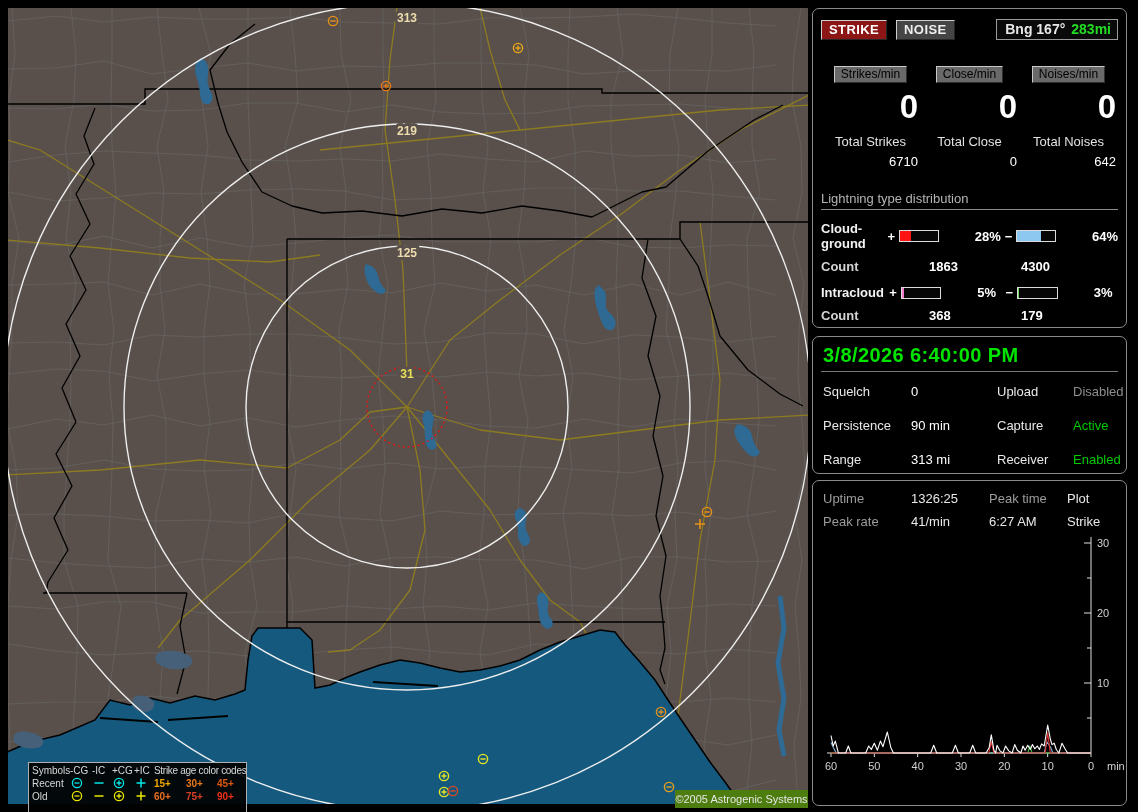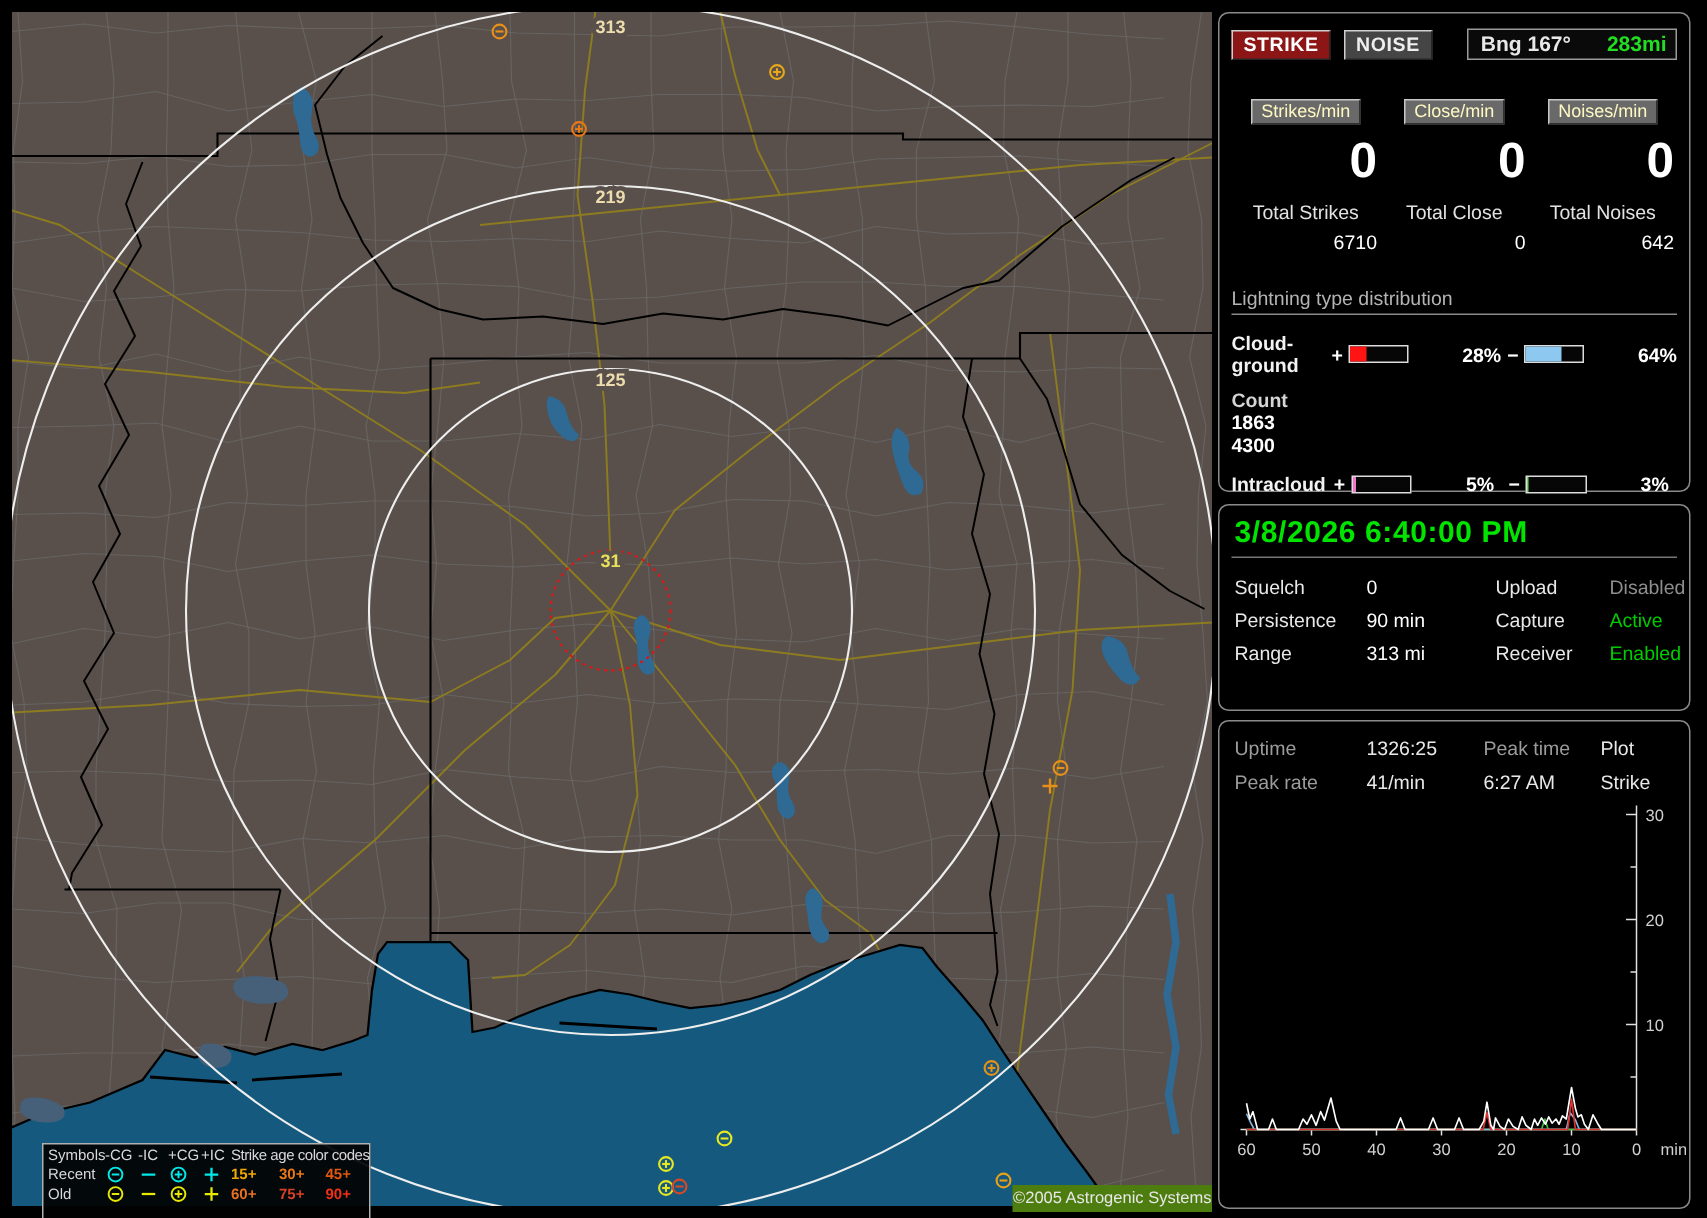--- a/index.html
+++ b/index.html
@@ -27,40 +27,40 @@
   .pbox{position:absolute;left:2px;width:315px;border:1px solid #8a8a8a;border-radius:7px;background:#000;box-sizing:border-box;}
   #box1{top:8px;height:320px;padding:8px 8px 0 8px;}
   #box2{top:336px;height:138px;padding:5px 8px;}
   #box3{top:480px;height:326px;padding:6px 8px;}
   .topbtns{display:flex;gap:9px;align-items:center;margin:2px 0 0 0;}
   .btn{font-weight:bold;font-size:13px;padding:1px 7px 2px 7px;letter-spacing:.4px;cursor:default;
        border:1px solid;border-color:#cfcfcf #262626 #262626 #cfcfcf;}
   .btn.strike{background:#8c1616;color:#fff;}
   .btn.noise{background:#454545;color:#eee;}
   .bngbox{margin-left:auto;border:1px solid #9a9a9a;background:#0a0a0a;padding:1px 6px 2px 8px;font-weight:bold;font-size:14px;white-space:nowrap;}
-  .bngval{color:#22dd22;margin-left:24px;}
+  .bngval{color:#22dd22;margin-left:6px;}
   .counters{display:flex;margin-top:26px;}
   .ccol{flex:1;display:flex;flex-direction:column;}
-  .chead{align-self:center;font-size:12px;color:#fef9c3;background:#696969;padding:0 6px 1px 6px;
+  .chead{align-self:center;font-size:12px;color:#000000;background:#696969;padding:0 6px 1px 6px;
          border:1px solid;border-color:#c8c8c8 #303030 #303030 #c8c8c8;}
   .czero{align-self:flex-end;font-size:33px;font-weight:bold;color:#fff;margin:6px 2px 0 0;line-height:36px;}
   .ctlab{align-self:center;margin-top:9px;color:#e2e2e2;}
   .ctval{align-self:flex-end;margin:5px 2px 0 0;color:#fff;}
   .disttitle{margin-top:22px;color:#b4b4b4;border-bottom:1px solid #8a8a8a;padding-bottom:3px;}
   .dist-row{display:flex;align-items:center;gap:4px;margin-top:11px;}
   .dist-label{width:90px;font-weight:bold;color:#f2f2f2;}
   .sign{width:10px;font-weight:bold;color:#fff;text-align:center;}
   .dist-bar{width:54px;height:10px;border:1px solid #dcdcdc;background:#060606;display:inline-block;}
   .dist-fill{display:block;height:100%;}
   .pct{width:34px;font-weight:bold;color:#fff;margin-left:32px;}
-  .count-row{display:flex;margin-top:8px;flex-direction:column;}
+  .count-row{display:flex;margin-top:8px;}
   .count-label{width:108px;font-weight:bold;color:#d4d4d4;}
   .count-val{width:92px;font-weight:bold;color:#fff;}
   #datetime{color:#00e400;font-weight:bold;font-size:20px;letter-spacing:.4px;padding:2px 0 4px 2px;border-bottom:1px solid #777;}
-  .settings{display:grid;grid-template-columns:88px 86px 76px auto;row-gap:7px;margin-top:12px;padding-left:2px;}
+  .settings{display:grid;grid-template-columns:88px 86px 76px auto;row-gap:19px;margin-top:12px;padding-left:2px;}
   .stats{display:grid;grid-template-columns:88px 78px 78px auto;row-gap:8px;margin-top:4px;padding-left:2px;}
   .trendrow{display:flex;gap:10px;margin-top:12px;padding-left:2px;}
   #trend-holder{position:absolute;left:4px;top:48px;width:307px;height:274px;}
   .axis{stroke:#e0e0e0;stroke-width:1;fill:none;}
   .ticklab{font:11px "Liberation Sans",sans-serif;fill:#d0d0d0;}
 </style>
 </head>
 <body>
 
 <div id="root">

